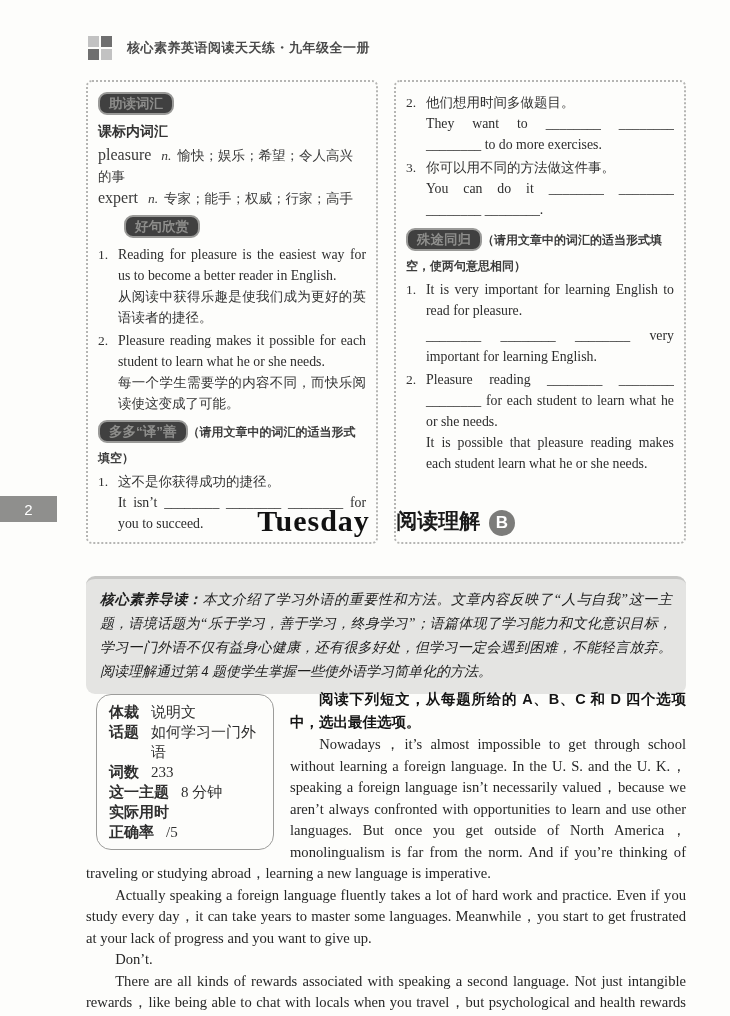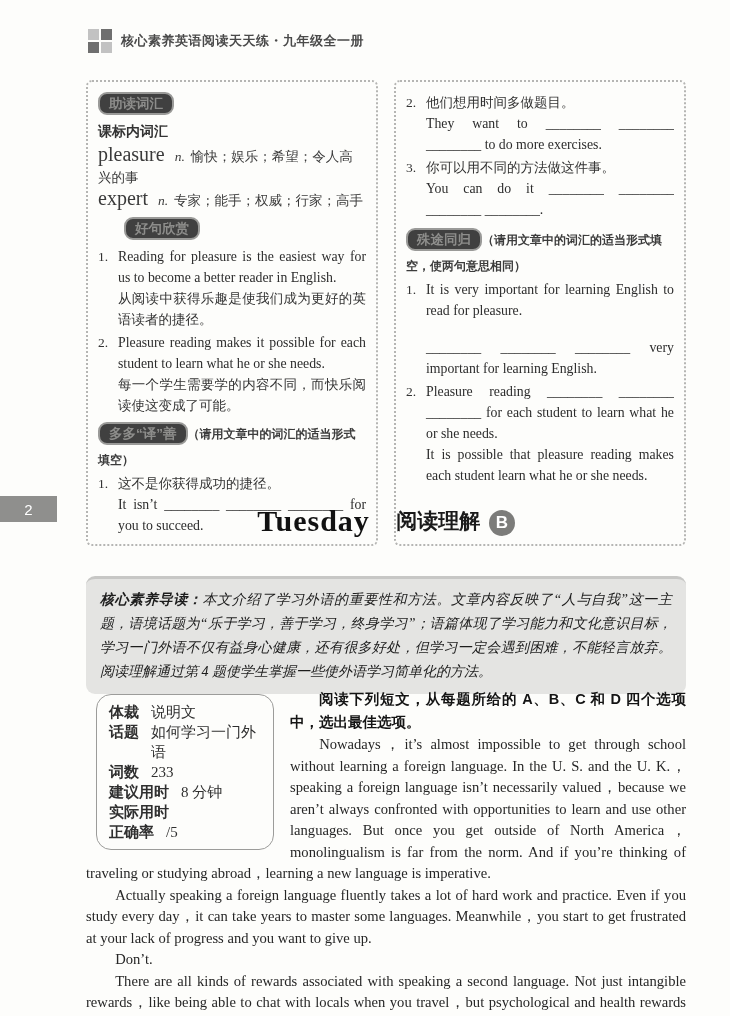--- a/index.html
+++ b/index.html
@@ -7,21 +7,21 @@
   body {
     background:#fdfdfb;
     font-family:"Liberation Sans","DejaVu Sans",sans-serif;
     color:#2e2e2e;
     position:relative;
     overflow:hidden;
   }
   .page { position:absolute; inset:0; }
 
   
-  .header { position:absolute; top:29px; left:88px; display:flex; align-items:center; gap:9px; }
+  .header { position:absolute; top:36px; left:88px; display:flex; align-items:center; gap:15px; }
   .logo { display:grid; grid-template-columns:11px 11px; grid-template-rows:11px 11px; gap:2px; }
   .logo span:nth-child(1){ background:#c2c2c2; }
   .logo span:nth-child(2){ background:#6f6f6f; }
   .logo span:nth-child(3){ background:#6f6f6f; }
   .logo span:nth-child(4){ background:#c2c2c2; }
   .header-title { font-size:13px; font-weight:bold; color:#4a4a4a; letter-spacing:.5px; }
 
   
   .columns { position:absolute; top:80px; left:86px; width:600px; display:flex; gap:16px; }
   .dotted-box {
@@ -33,21 +33,21 @@
   .tag {
     display:inline-block;
     border:2px solid #9a9a98; border-radius:9px;
     color:#8d8d8b; font-weight:bold; font-size:13.5px;
     padding:0 9px; line-height:19px; margin-bottom:4px;
     background:#404040;
   }
   .tag-note { font-size:12px; font-weight:bold; color:#3c3c3c; }
   .subhead { font-weight:bold; font-size:14px; color:#333; margin:2px 0; }
   .vocab-line { font-size:13.5px; color:#3a3a3a; }
-  .vocab-line .w { font-family:"Liberation Serif",serif; font-size:20px; }
+  .vocab-line .w { font-family:"Liberation Serif",serif; font-size:16px; }
   .vocab-line .pos { font-family:"Liberation Serif",serif; font-style:italic; margin:0 6px 0 10px; }
   .item { display:flex; margin-top:2px; }
   .item .num { width:20px; flex:none; font-family:"Liberation Serif",serif; font-size:13.5px; color:#333; }
   .item .body { flex:1; }
   .en { font-family:"Liberation Serif",serif; font-size:13.8px; color:#2c2c2c; text-align:justify; }
   .zh { font-size:13.5px; color:#333; text-align:justify; }
 
   
   .page-tab {
     position:absolute; left:0; top:496px; width:57px; height:26px;
@@ -171,21 +171,21 @@
       </div>
 
       <div style="margin-top:8px;">
         <span class="tag">殊途同归</span><span class="tag-note">（请用文章中的词汇的适当形式填空，使两句意思相同）</span>
       </div>
 
       <div class="item">
         <span class="num">1.</span>
         <div class="body">
           <div class="en">It is very important for learning English to read for pleasure.</div>
-          <div class="en" style="margin-top:16px;">________ ________ ________ very important for learning English.</div>
+          <div class="en" style="margin-top:4px;">________ ________ ________ very important for learning English.</div>
         </div>
       </div>
       <div class="item">
         <span class="num">2.</span>
         <div class="body">
           <div class="en">Pleasure reading ________ ________ ________ for each student to learn what he or she needs.</div>
           <div class="en">It is possible that pleasure reading makes each student learn what he or she needs.</div>
         </div>
       </div>
     </div>
@@ -211,21 +211,21 @@
       </div>
       <div class="info-row">
         <span class="lbl">话题</span>
         <span class="val">如何学习一门外语</span>
       </div>
       <div class="info-row">
         <span class="lbl">词数</span>
         <span class="val">233</span>
       </div>
       <div class="info-row">
-        <span class="lbl">建议用时</span>
+        <span class="lbl">这一主题</span>
         <span class="val">8 分钟</span>
       </div>
       <div class="info-row">
         <span class="lbl">实际用时</span>
         <span class="val"></span>
       </div>
       <div class="info-row">
         <span class="lbl">正确率</span>
         <span class="val">/5</span>
       </div>

